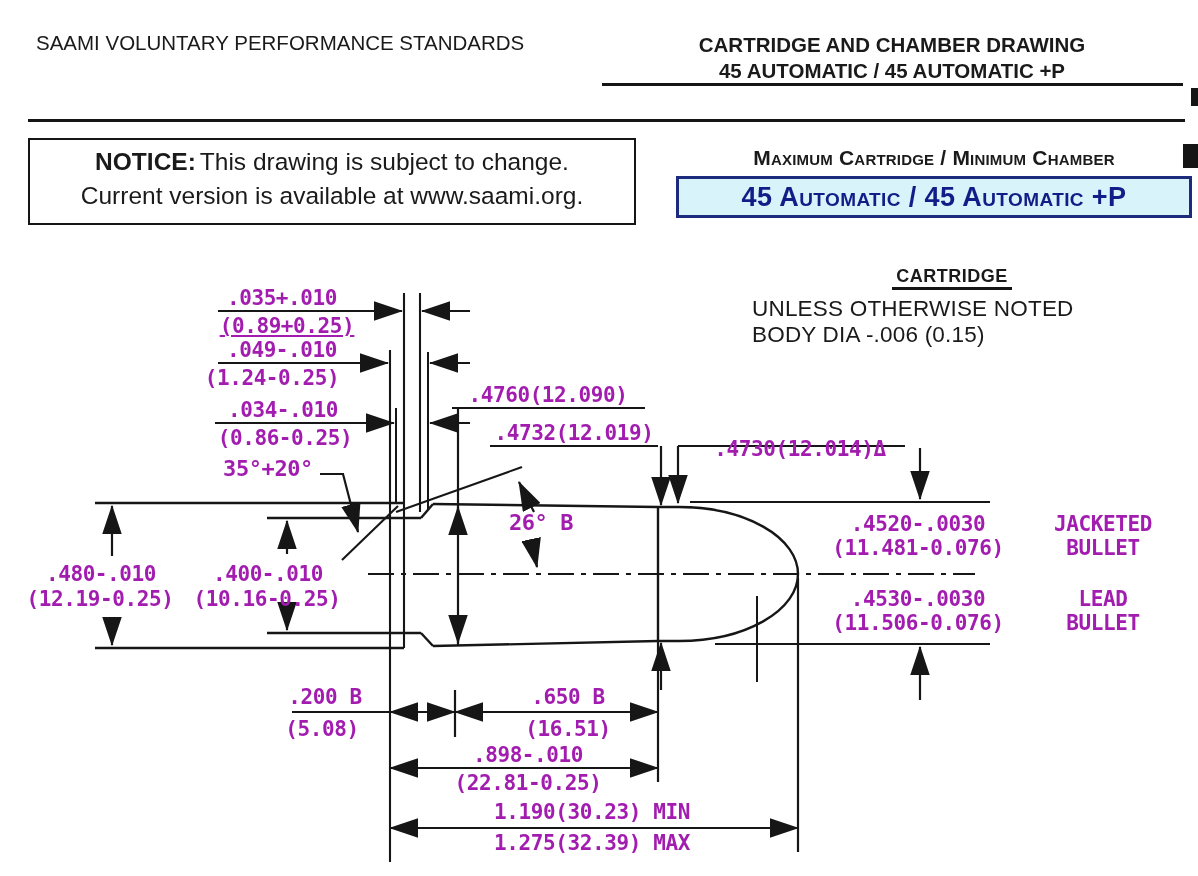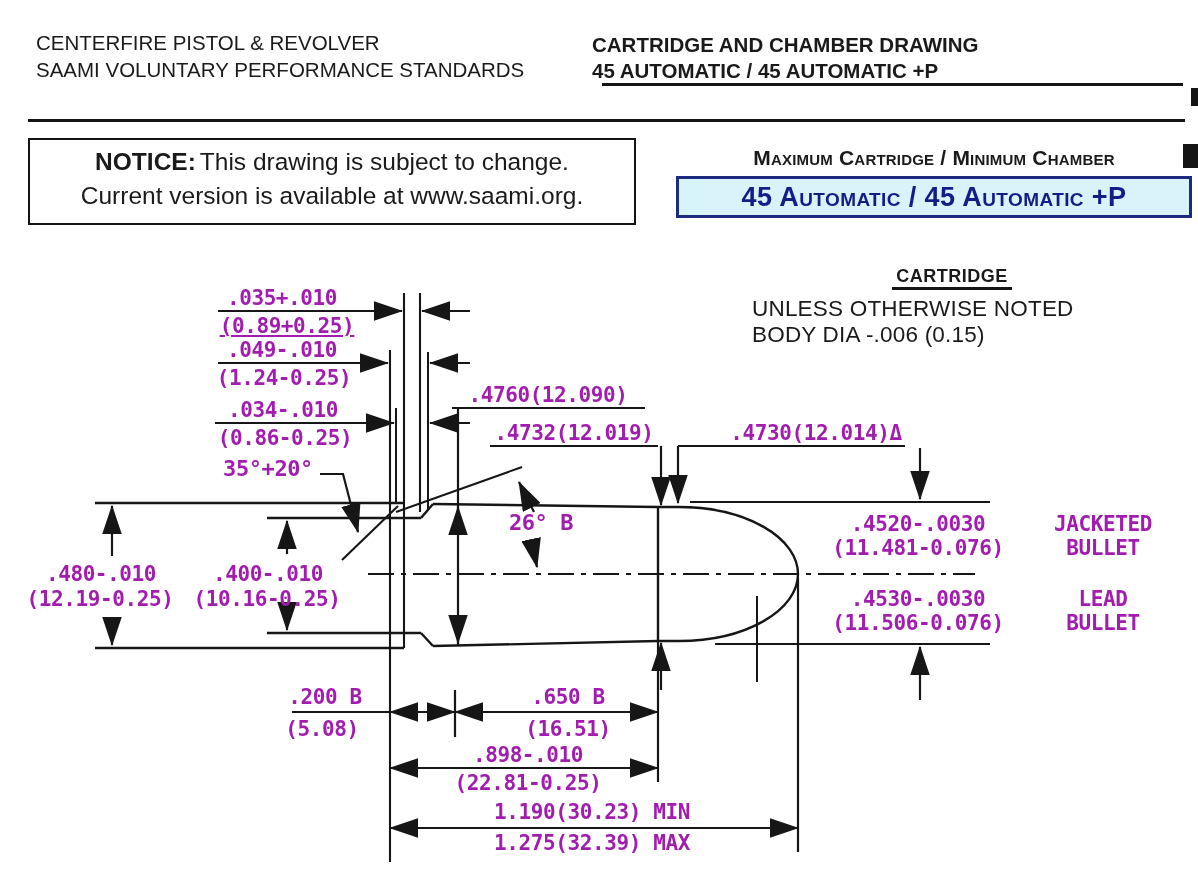--- a/index.html
+++ b/index.html
@@ -3,21 +3,21 @@
 <meta charset="utf-8">
 <style>
   html,body{margin:0;padding:0;}
   body{
     width:1198px;height:876px;position:relative;background:#ffffff;
     font-family:"Liberation Sans",sans-serif;color:#1a1a1a;overflow:hidden;
   }
   .abs{position:absolute;}
   
   .hdr-left{left:36px;top:30px;font-size:20.5px;line-height:26.5px;white-space:nowrap;}
-  .hdr-right{left:592px;top:32px;width:600px;text-align:left;font-weight:bold;
+  .hdr-right{left:592px;top:32px;width:600px;text-align:center;font-weight:bold;
              font-size:20.5px;line-height:26px;white-space:nowrap;}
   .hdr-underline{left:602px;top:83px;width:581px;height:3px;background:#151515;}
   .main-rule{left:28px;top:119px;width:1157px;height:3px;background:#151515;}
   
   .notice{left:28px;top:138px;width:604px;height:78px;border:2.5px solid #151515;
           text-align:center;font-size:24.5px;line-height:34px;padding-top:5px;}
   .notice b{margin-right:4px;}
   
   .spec-head{left:676px;top:146px;width:516px;text-align:center;font-weight:bold;
              font-variant:small-caps;font-size:21px;letter-spacing:.2px;white-space:nowrap;}
@@ -34,21 +34,20 @@
   .dim{position:absolute;transform:translateX(-50%);white-space:nowrap;
        font-family:"DejaVu Sans Mono",monospace;font-weight:bold;font-size:21px;
        color:#a21caf;letter-spacing:-0.4px;line-height:22px;}
   .edge-mark{background:#151515;}
   svg{position:absolute;left:0;top:0;}
 </style>
 </head>
 <body>
 
 <div class="abs hdr-left">
-  <div>CENTERFIRE PISTOL &amp; REVOLVER</div>
   <div>SAAMI VOLUNTARY PERFORMANCE STANDARDS</div>
 </div>
 <div class="abs hdr-right">
   <div>CARTRIDGE AND CHAMBER DRAWING</div>
   <div>45 AUTOMATIC / 45 AUTOMATIC +P</div>
 </div>
 <div class="abs hdr-underline"></div>
 <div class="abs main-rule"></div>
 
 <div class="abs notice">
@@ -148,27 +147,27 @@
     <polyline points="320,474 343,474 358,532" marker-end="url(#ah)"></polyline>
 
     <line x1="534" y1="512" x2="519" y2="482" marker-end="url(#ah)"></line>
     <line x1="533" y1="548" x2="537" y2="567" marker-end="url(#ah)"></line>
   </g>
 </svg>
 
 <div class="dim" style="left:282px;top:287px;">.035+.010</div>
 <div class="dim" style="left:287px;top:315px;text-decoration:underline;">(0.89+0.25)</div>
 <div class="dim" style="left:282px;top:339px;">.049-.010</div>
-<div class="dim" style="left:284px;top:367px;">(1.24-0.25)</div>
+<div class="dim" style="left:272px;top:367px;">(1.24-0.25)</div>
 <div class="dim" style="left:283px;top:399px;">.034-.010</div>
 <div class="dim" style="left:285px;top:427px;">(0.86-0.25)</div>
 
 <div class="dim" style="left:548px;top:384px;">.4760(12.090)</div>
 <div class="dim" style="left:574px;top:422px;">.4732(12.019)</div>
-<div class="dim" style="left:800px;top:422px;margin-left:16px;">.4730(12.014)Δ</div>
+<div class="dim" style="left:800px;top:438px;">.4730(12.014)Δ</div>
 
 <div class="dim" style="left:268px;top:458px;font-size:22px;">35°+20°</div>
 <div class="dim" style="left:541px;top:512px;font-size:22px;">26° B</div>
 
 <div class="dim" style="left:101px;top:563px;">.480-.010</div>
 <div class="dim" style="left:100px;top:588px;">(12.19-0.25)</div>
 <div class="dim" style="left:268px;top:563px;">.400-.010</div>
 <div class="dim" style="left:267px;top:588px;">(10.16-0.25)</div>
 
 <div class="dim" style="left:918px;top:513px;text-align:center;">.4520-.0030</div>

